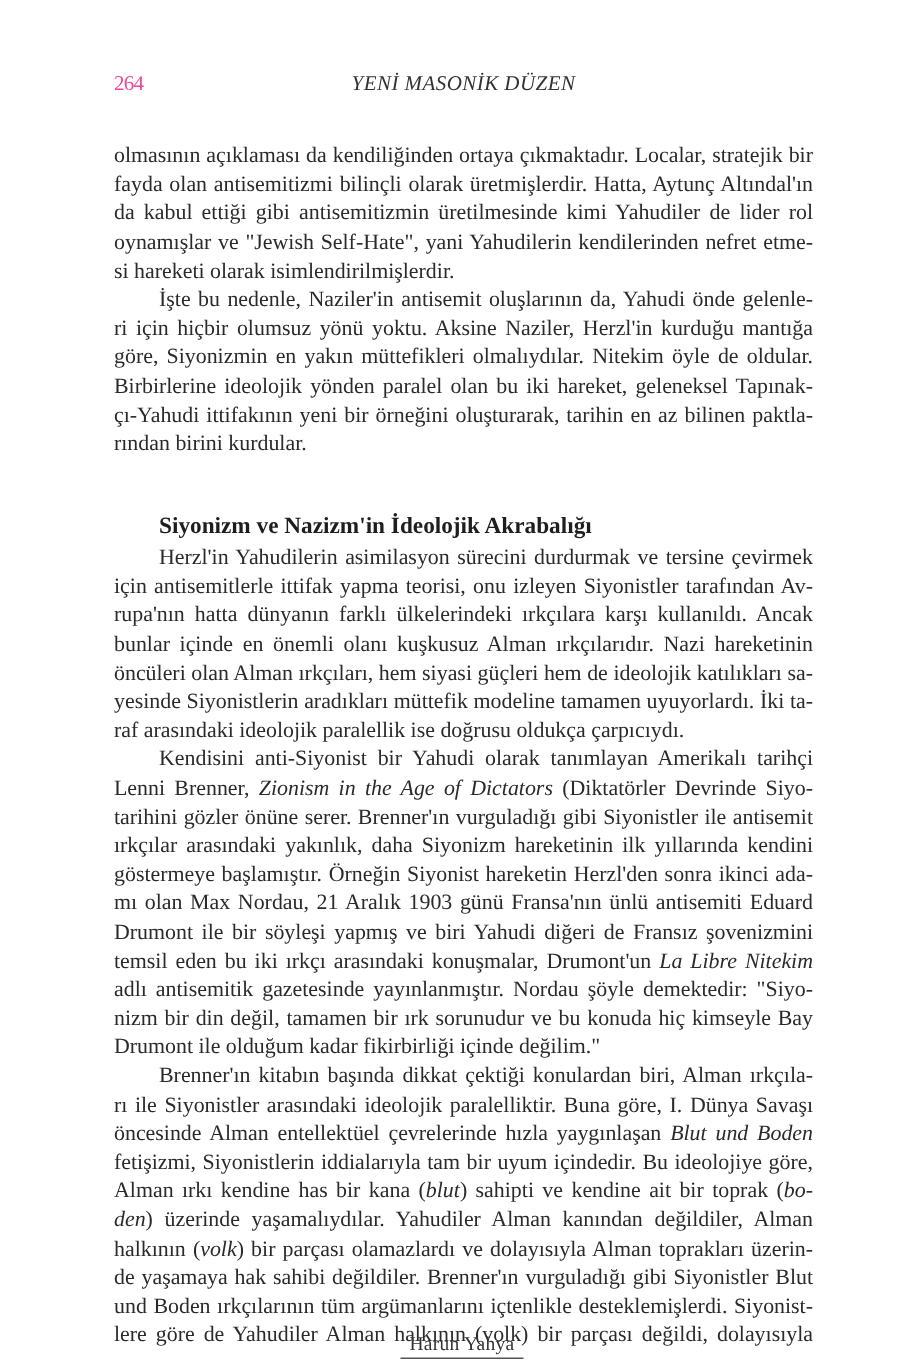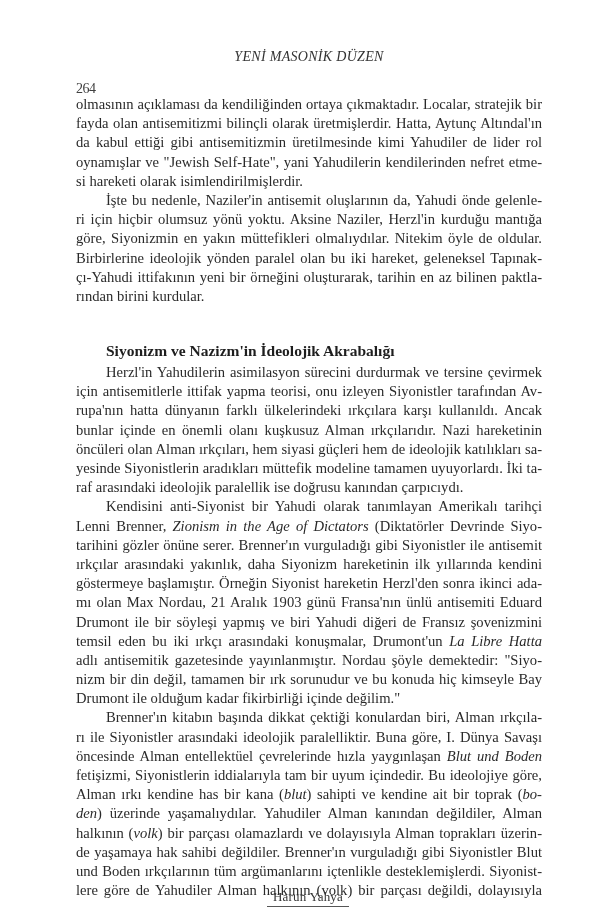--- a/index.html
+++ b/index.html
@@ -1,19 +1,19 @@
 <!DOCTYPE html>
 <html><head>
 <meta charset="utf-8">
 <style>
   html, body { margin: 0; padding: 0; background: #ffffff; }
   body { width: 616px; height: 912px; position: relative; overflow: hidden;
          font-family: "Liberation Serif", "DejaVu Serif", serif; color: #2a2a2a; }
   .header { position: absolute; top: 49px; left: 76px; width: 466px; height: 20px; }
-  .page-num { position: absolute; left: 0; top: 0; font-size: 14px; color: #404040; letter-spacing: -0.5px; margin-top: 32px; }
+  .page-num { position: absolute; left: 0; top: 0; font-size: 14px; color: #ec4899; letter-spacing: -0.5px; }
   .running-title { position: absolute; left: 0; right: 0; top: 0; text-align: center; font-size: 14px; letter-spacing: 0.3px; color: #333; font-style: italic; }
   .body { position: absolute; top: 95px; left: 76px; width: 466px; }
   .line { height: 19.2px; line-height: 19.2px; font-size: 14.6px; text-align: justify; text-align-last: justify; white-space: nowrap; overflow: visible; }
   .line.last { text-align-last: left; font-family: Liberation Serif, serif; }
   .line.indent { padding-left: 30px; }
   .line span.jl { display: block; text-align: justify; text-align-last: inherit; white-space: normal; }
   .heading { height: 24px; line-height: 24px; margin-top: 33px; padding-left: 30px; font-size: 15.5px; font-weight: bold; color: #1e1e1e; }
   em { font-style: italic; }
   .footer { position: absolute; top: 887px; left: 0; right: 0; text-align: center; font-family: Liberation Serif, serif; }
   .footer-label { display: inline-block; font-size: 13px; color: #333; padding: 0 6px 1px 6px; border-bottom: 1px solid #555; letter-spacing: 0.2px; }
@@ -81,21 +81,21 @@
         <div class="line">
           <span class="jl">bunlar içinde en önemli olanı kuşkusuz Alman ırkçılarıdır. Nazi hareketinin</span>
         </div>
         <div class="line">
           <span class="jl">öncüleri olan Alman ırkçıları, hem siyasi güçleri hem de ideolojik katılıkları sa-</span>
         </div>
         <div class="line">
           <span class="jl">yesinde Siyonistlerin aradıkları müttefik modeline tamamen uyuyorlardı. İki ta-</span>
         </div>
         <div class="line last">
-          <span class="jl">raf arasındaki ideolojik paralellik ise doğrusu kanından çarpıcıydı.</span>
+          <span class="jl">raf arasındaki ideolojik paralellik ise doğrusu oldukça çarpıcıydı.</span>
         </div>
       </div>
       <div>
         <div class="line indent">
           <span class="jl">Kendisini anti-Siyonist bir Yahudi olarak tanımlayan Amerikalı tarihçi</span>
         </div>
         <div class="line">
           <span class="jl">Lenni Brenner, <em>Zionism in the Age of Dictators</em> (Diktatörler Devrinde Siyo-</span>
         </div>
         <div class="line">
@@ -107,21 +107,21 @@
         <div class="line">
           <span class="jl">göstermeye başlamıştır. Örneğin Siyonist hareketin Herzl'den sonra ikinci ada-</span>
         </div>
         <div class="line">
           <span class="jl">mı olan Max Nordau, 21 Aralık 1903 günü Fransa'nın ünlü antisemiti Eduard</span>
         </div>
         <div class="line">
           <span class="jl">Drumont ile bir söyleşi yapmış ve biri Yahudi diğeri de Fransız şovenizmini</span>
         </div>
         <div class="line">
-          <span class="jl">temsil eden bu iki ırkçı arasındaki konuşmalar, Drumont'un <em>La Libre Hatta</em></span>
+          <span class="jl">temsil eden bu iki ırkçı arasındaki konuşmalar, Drumont'un <em>La Libre Nitekim</em></span>
         </div>
         <div class="line">
           <span class="jl">adlı antisemitik gazetesinde yayınlanmıştır. Nordau şöyle demektedir: "Siyo-</span>
         </div>
         <div class="line">
           <span class="jl">nizm bir din değil, tamamen bir ırk sorunudur ve bu konuda hiç kimseyle Bay</span>
         </div>
         <div class="line last">
           <span class="jl">Drumont ile olduğum kadar fikirbirliği içinde değilim."</span>
         </div>

